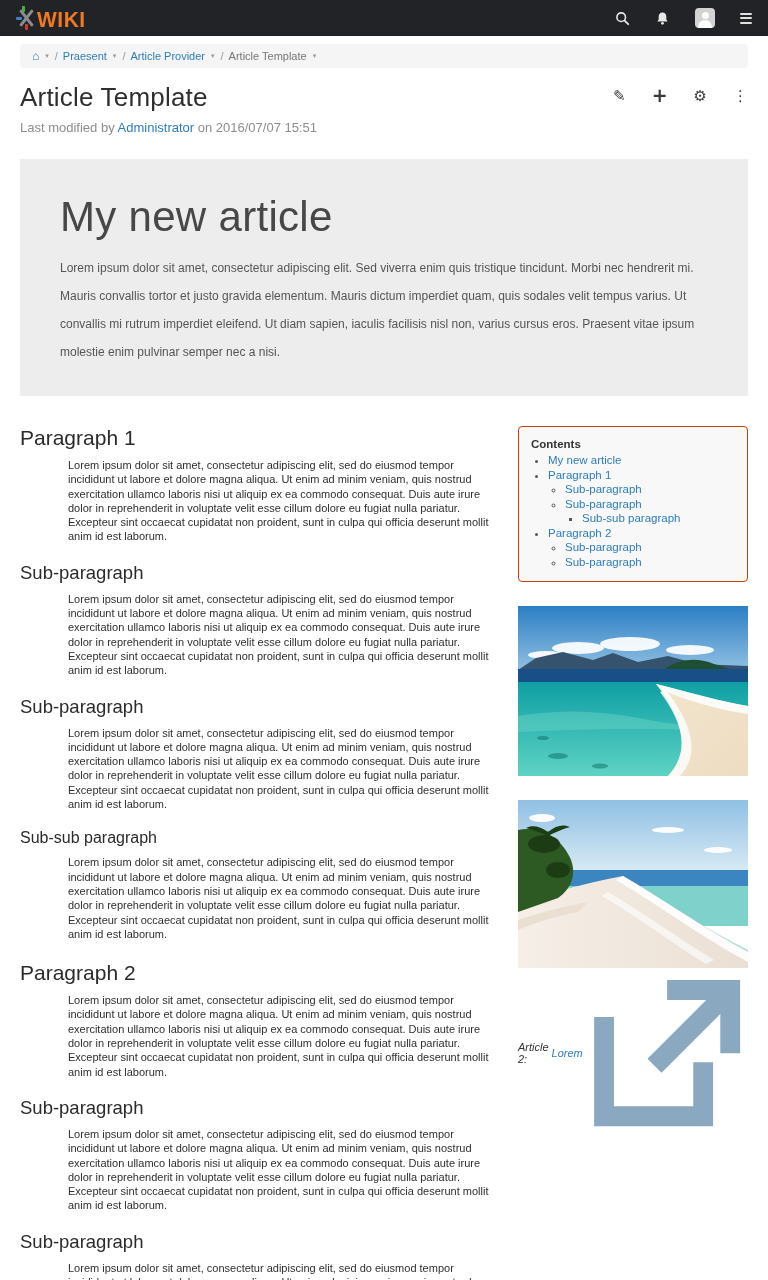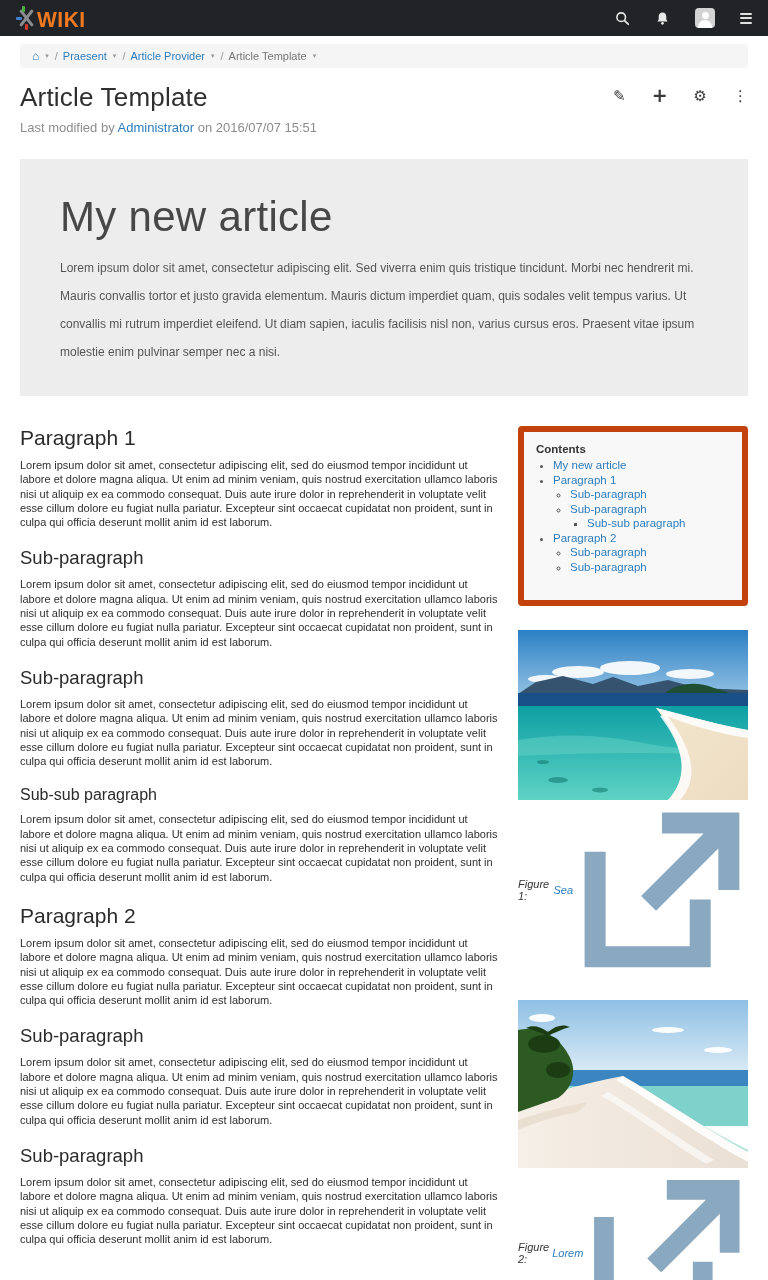--- a/index.html
+++ b/index.html
@@ -53,23 +53,23 @@
   .hero h1 { font-size:42px; font-weight:400; color:#474747; letter-spacing:.3px; margin-bottom:13px; }
   .hero p { font-size:12px; line-height:28px; color:#555; }
   
   .main { margin:30px 20px 0 20px; display:flex; gap:20px; align-items:flex-start; }
   .left-col { flex:1; min-width:0; }
   .right-col { width:230px; flex:none; }
   .left-col h2 { font-size:21px; font-weight:400; color:#2b2b2b; margin:20px 0 8px 0; }
   .left-col h3 { font-size:18.5px; font-weight:400; color:#2b2b2b; margin:18px 0 8px 0; }
   .left-col h4 { font-size:16px; font-weight:400; color:#2b2b2b; margin:18px 0 8px 0; }
   .left-col .sec:first-child h2 { margin-top:0; }
-  .left-col p { font-size:11px; line-height:14.3px; color:#2f2f2f; }
-  
-  .toc-panel { background:#f8f8f8; border:6px solid #c2410c; border-radius:4px; padding:11px 12px 26px 12px; }
+  .left-col p { font-size:11px; line-height:14.3px; color:#2f2f2f;margin-left:48px; }
+  
+  .toc-panel { background:#f8f8f8; border:1px solid #c2410c; border-radius:4px; padding:11px 12px 12px 12px; }
   .toc-title { font-size:11.5px; font-weight:bold; color:#333; margin-bottom:3px; }
   .toc-panel ul { list-style:disc; margin-left:17px; }
   .toc-panel ul ul { list-style:circle; }
   .toc-panel ul ul ul { list-style:square; }
   .toc-panel li { font-size:11.5px; line-height:14.5px; color:#555; }
   .toc-panel a { color:#2d7dbd; text-decoration:none; }
   
   .figure { margin-top:24px; }
   .figure svg { display:block; width:230px; height:auto; }
   .fig-caption { margin-top:4px; font-size:11px; font-style:italic; color:#333; display:flex; align-items:center; gap:3px; }
@@ -241,28 +241,20 @@
         <path d="M0,110 Q60,100 120,112 T230,118 L230,126 Q120,120 0,126 Z" fill="#7fe0cf" opacity="0.35"></path>
         <path d="M138,78 C170,86 205,96 230,100 L230,170 L150,170 C178,140 158,104 138,78 Z" fill="url(#sandA)"></path>
         <path d="M138,78 C170,86 205,96 230,100 L230,108 C200,104 168,94 144,84 Z" fill="#ffffff" opacity="0.85"></path>
         <path d="M150,170 C176,142 160,110 142,86 L148,84 C168,110 186,144 162,170 Z" fill="#ffffff" opacity="0.8"></path>
         <g fill="#0b6e66" opacity="0.5">
           <ellipse cx="40" cy="150" rx="10" ry="3"></ellipse>
           <ellipse cx="82" cy="160" rx="8" ry="2.5"></ellipse>
           <ellipse cx="25" cy="132" rx="6" ry="2"></ellipse>
         </g>
       </svg>
-      <figcaption class="fig-caption">
-        <span>Figure 1:</span>
-        <a>Sea</a>
-        <svg class="ext-ico" width="9" height="9" viewBox="0 0 9 9">
-          <path d="M1,2.5 L1,8 L6.5,8 L6.5,5" fill="none" stroke="#8aa8c0" stroke-width="1.1"></path>
-          <path d="M4.5,1 L8,1 L8,4.5 M8,1 L3.8,5.2" fill="none" stroke="#8aa8c0" stroke-width="1.1"></path>
-        </svg>
-      </figcaption>
     </figure>
 
     <figure class="figure">
       <svg viewBox="0 0 230 168" preserveAspectRatio="none">
         <defs>
           <linearGradient id="skyB" x1="0" y1="0" x2="0" y2="1">
             <stop offset="0" stop-color="#8fc0e4"></stop>
               <stop offset="1" stop-color="#dcecf6"></stop>
           </linearGradient>
           <linearGradient id="sandB" x1="0" y1="0" x2="1" y2="0">
@@ -286,21 +278,21 @@
         <g fill="#1c3d14">
           <ellipse cx="26" cy="44" rx="16" ry="9"></ellipse>
           <ellipse cx="40" cy="70" rx="12" ry="8"></ellipse>
           <path d="M30,30 L33,44 L28,44 Z"></path>
           <path d="M30,32 C22,26 14,25 8,28 C16,30 24,33 30,36 Z"></path>
           <path d="M30,32 C38,25 46,24 52,27 C44,29 36,33 30,36 Z"></path>
         </g>
         <path d="M0,120 C24,112 48,106 70,102 L60,112 C40,116 18,122 0,130 Z" fill="#e7dccd" opacity="0.8"></path>
       </svg>
       <figcaption class="fig-caption">
-        <span>Figure 2:</span>
+        <span>Article 2:</span>
         <a>Lorem</a>
         <svg class="ext-ico" width="9" height="9" viewBox="0 0 9 9">
           <path d="M1,2.5 L1,8 L6.5,8 L6.5,5" fill="none" stroke="#8aa8c0" stroke-width="1.1"></path>
           <path d="M4.5,1 L8,1 L8,4.5 M8,1 L3.8,5.2" fill="none" stroke="#8aa8c0" stroke-width="1.1"></path>
         </svg>
       </figcaption>
     </figure>
   </aside>
 </div>
 

